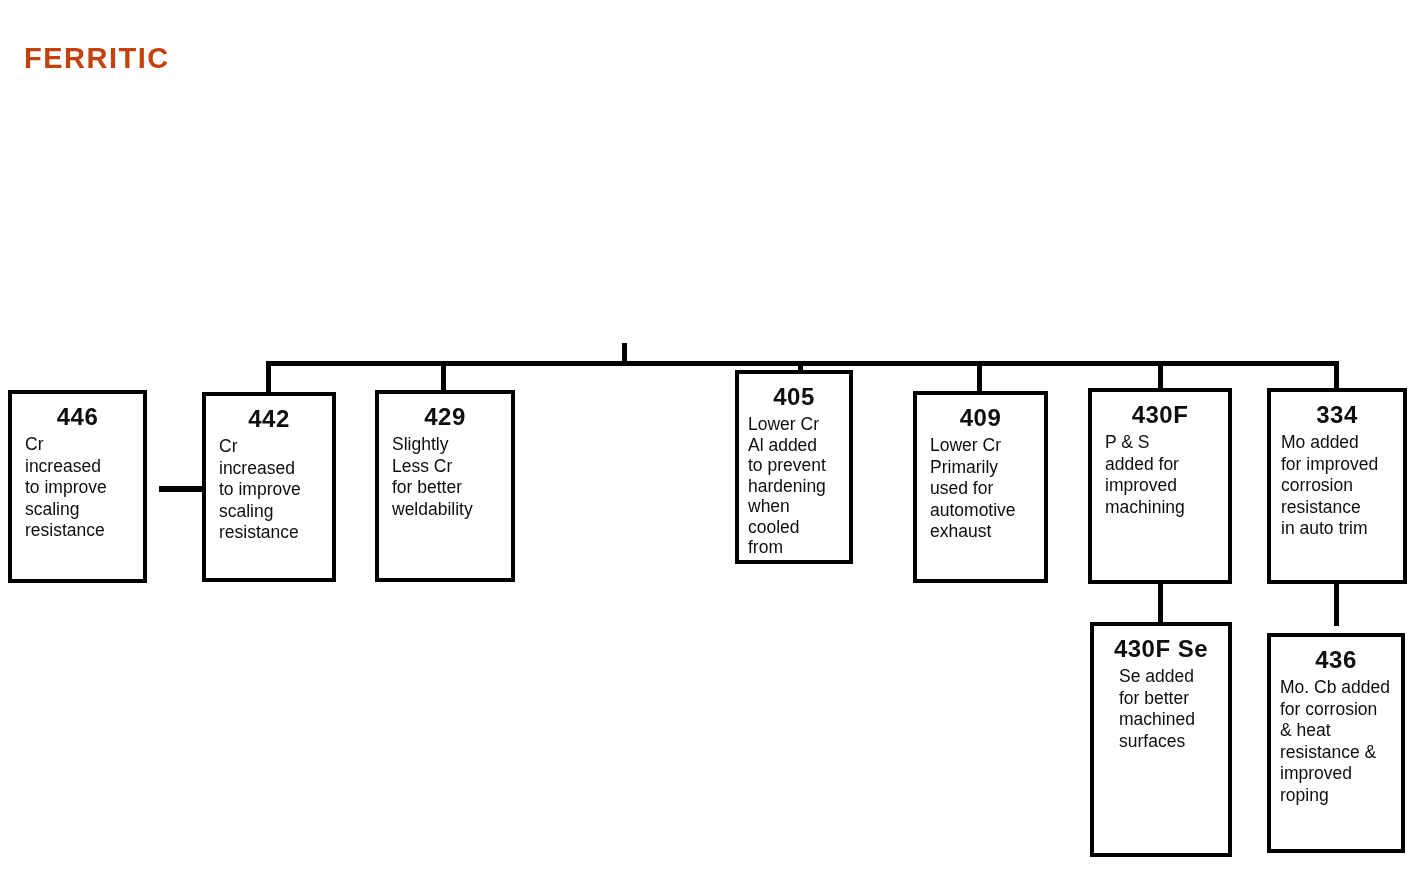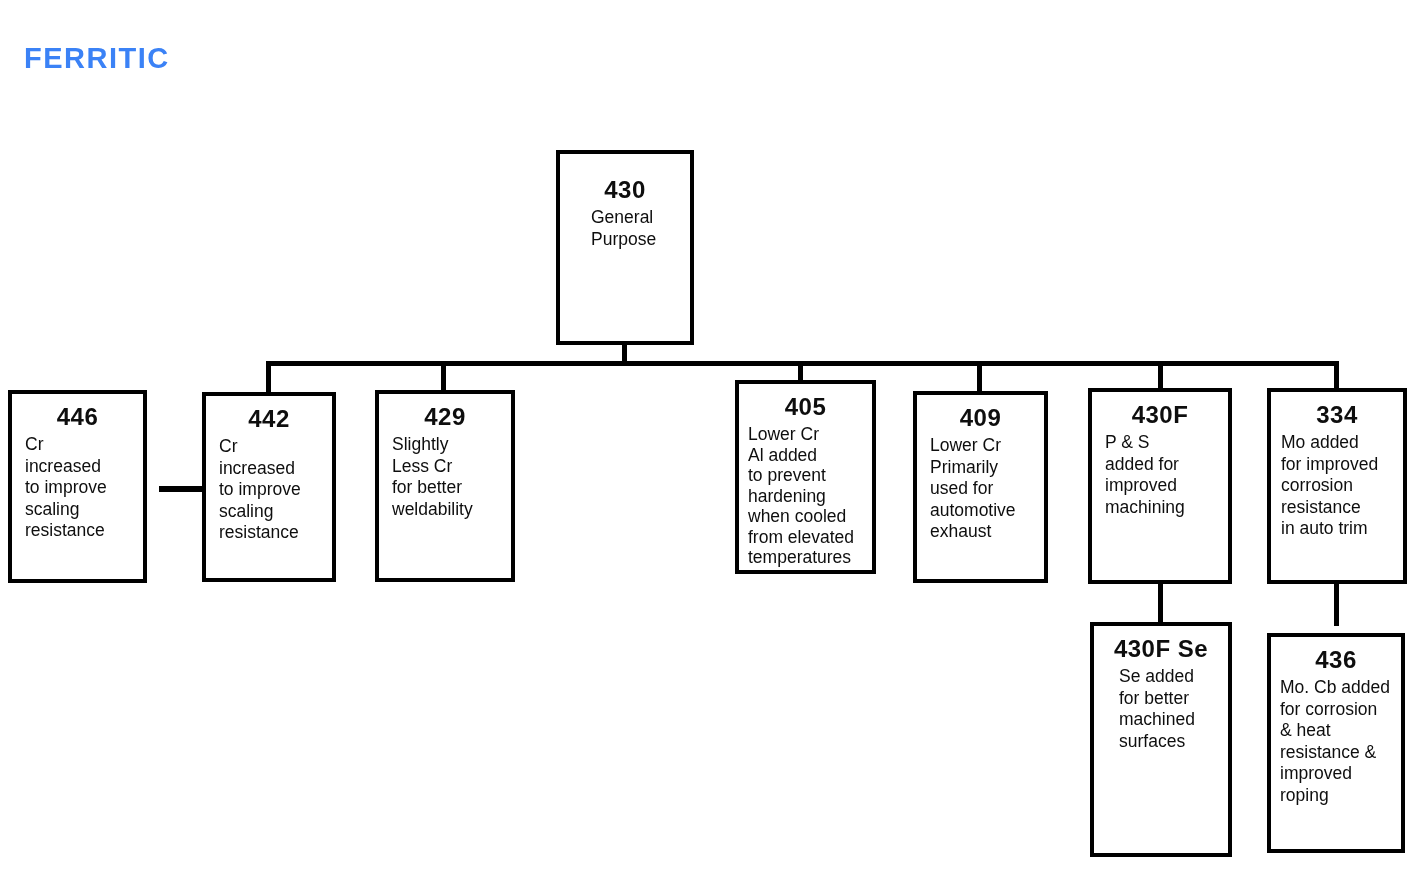--- a/index.html
+++ b/index.html
@@ -16,21 +16,21 @@
     overflow: hidden;
     color: #0e0e0e;
   }
   .page-title {
     position: absolute;
     left: 24px;
     top: 42px;
     font-size: 29px;
     font-weight: bold;
     letter-spacing: 1.5px;
-    color: #3b82f6;
+    color: #c2410c;
   }
   .node {
     position: absolute;
     border: 4px solid #000;
     background: #fff;
     box-sizing: border-box;
     overflow: hidden;
   }
   .node .code {
     text-align: center;
@@ -82,25 +82,20 @@
   <div class="conn" style="left:266px; top:364px; width:5px; height:28px;"></div>
   <div class="conn" style="left:441px; top:364px; width:5px; height:28px;"></div>
   <div class="conn" style="left:798px; top:364px; width:5px; height:28px;"></div>
   <div class="conn" style="left:977px; top:364px; width:5px; height:28px;"></div>
   <div class="conn" style="left:1158px; top:364px; width:5px; height:28px;"></div>
   <div class="conn" style="left:1334px; top:364px; width:5px; height:28px;"></div>
   <div class="conn" style="left:159px; top:486px; width:45px; height:6px;"></div>
   <div class="conn" style="left:1158px; top:582px; width:5px; height:42px;"></div>
   <div class="conn" style="left:1334px; top:582px; width:5px; height:44px;"></div>
 
-  <div class="node node-root" style="left:556px; top:150px; width:138px; height:195px;">
-    <div class="code">430</div>
-    <div class="desc">General
-Purpose</div>
-  </div>
 
   <div class="node" style="left:8px; top:390px; width:139px; height:193px;">
     <div class="code">446</div>
     <div class="desc">Cr
 increased
 to improve
 scaling
 resistance</div>
   </div>
 
@@ -114,21 +109,21 @@
   </div>
 
   <div class="node" style="left:375px; top:390px; width:140px; height:192px;">
     <div class="code">429</div>
     <div class="desc">Slightly
 Less Cr
 for better
 weldability</div>
   </div>
 
-  <div class="node node-405" style="left:735px; top:380px; width:141px; height:194px;">
+  <div class="node node-405" style="left:735px; top:370px; width:118px; height:194px;">
     <div class="code">405</div>
     <div class="desc">Lower Cr
 Al added
 to prevent
 hardening
 when cooled
 from elevated
 temperatures</div>
   </div>
 

